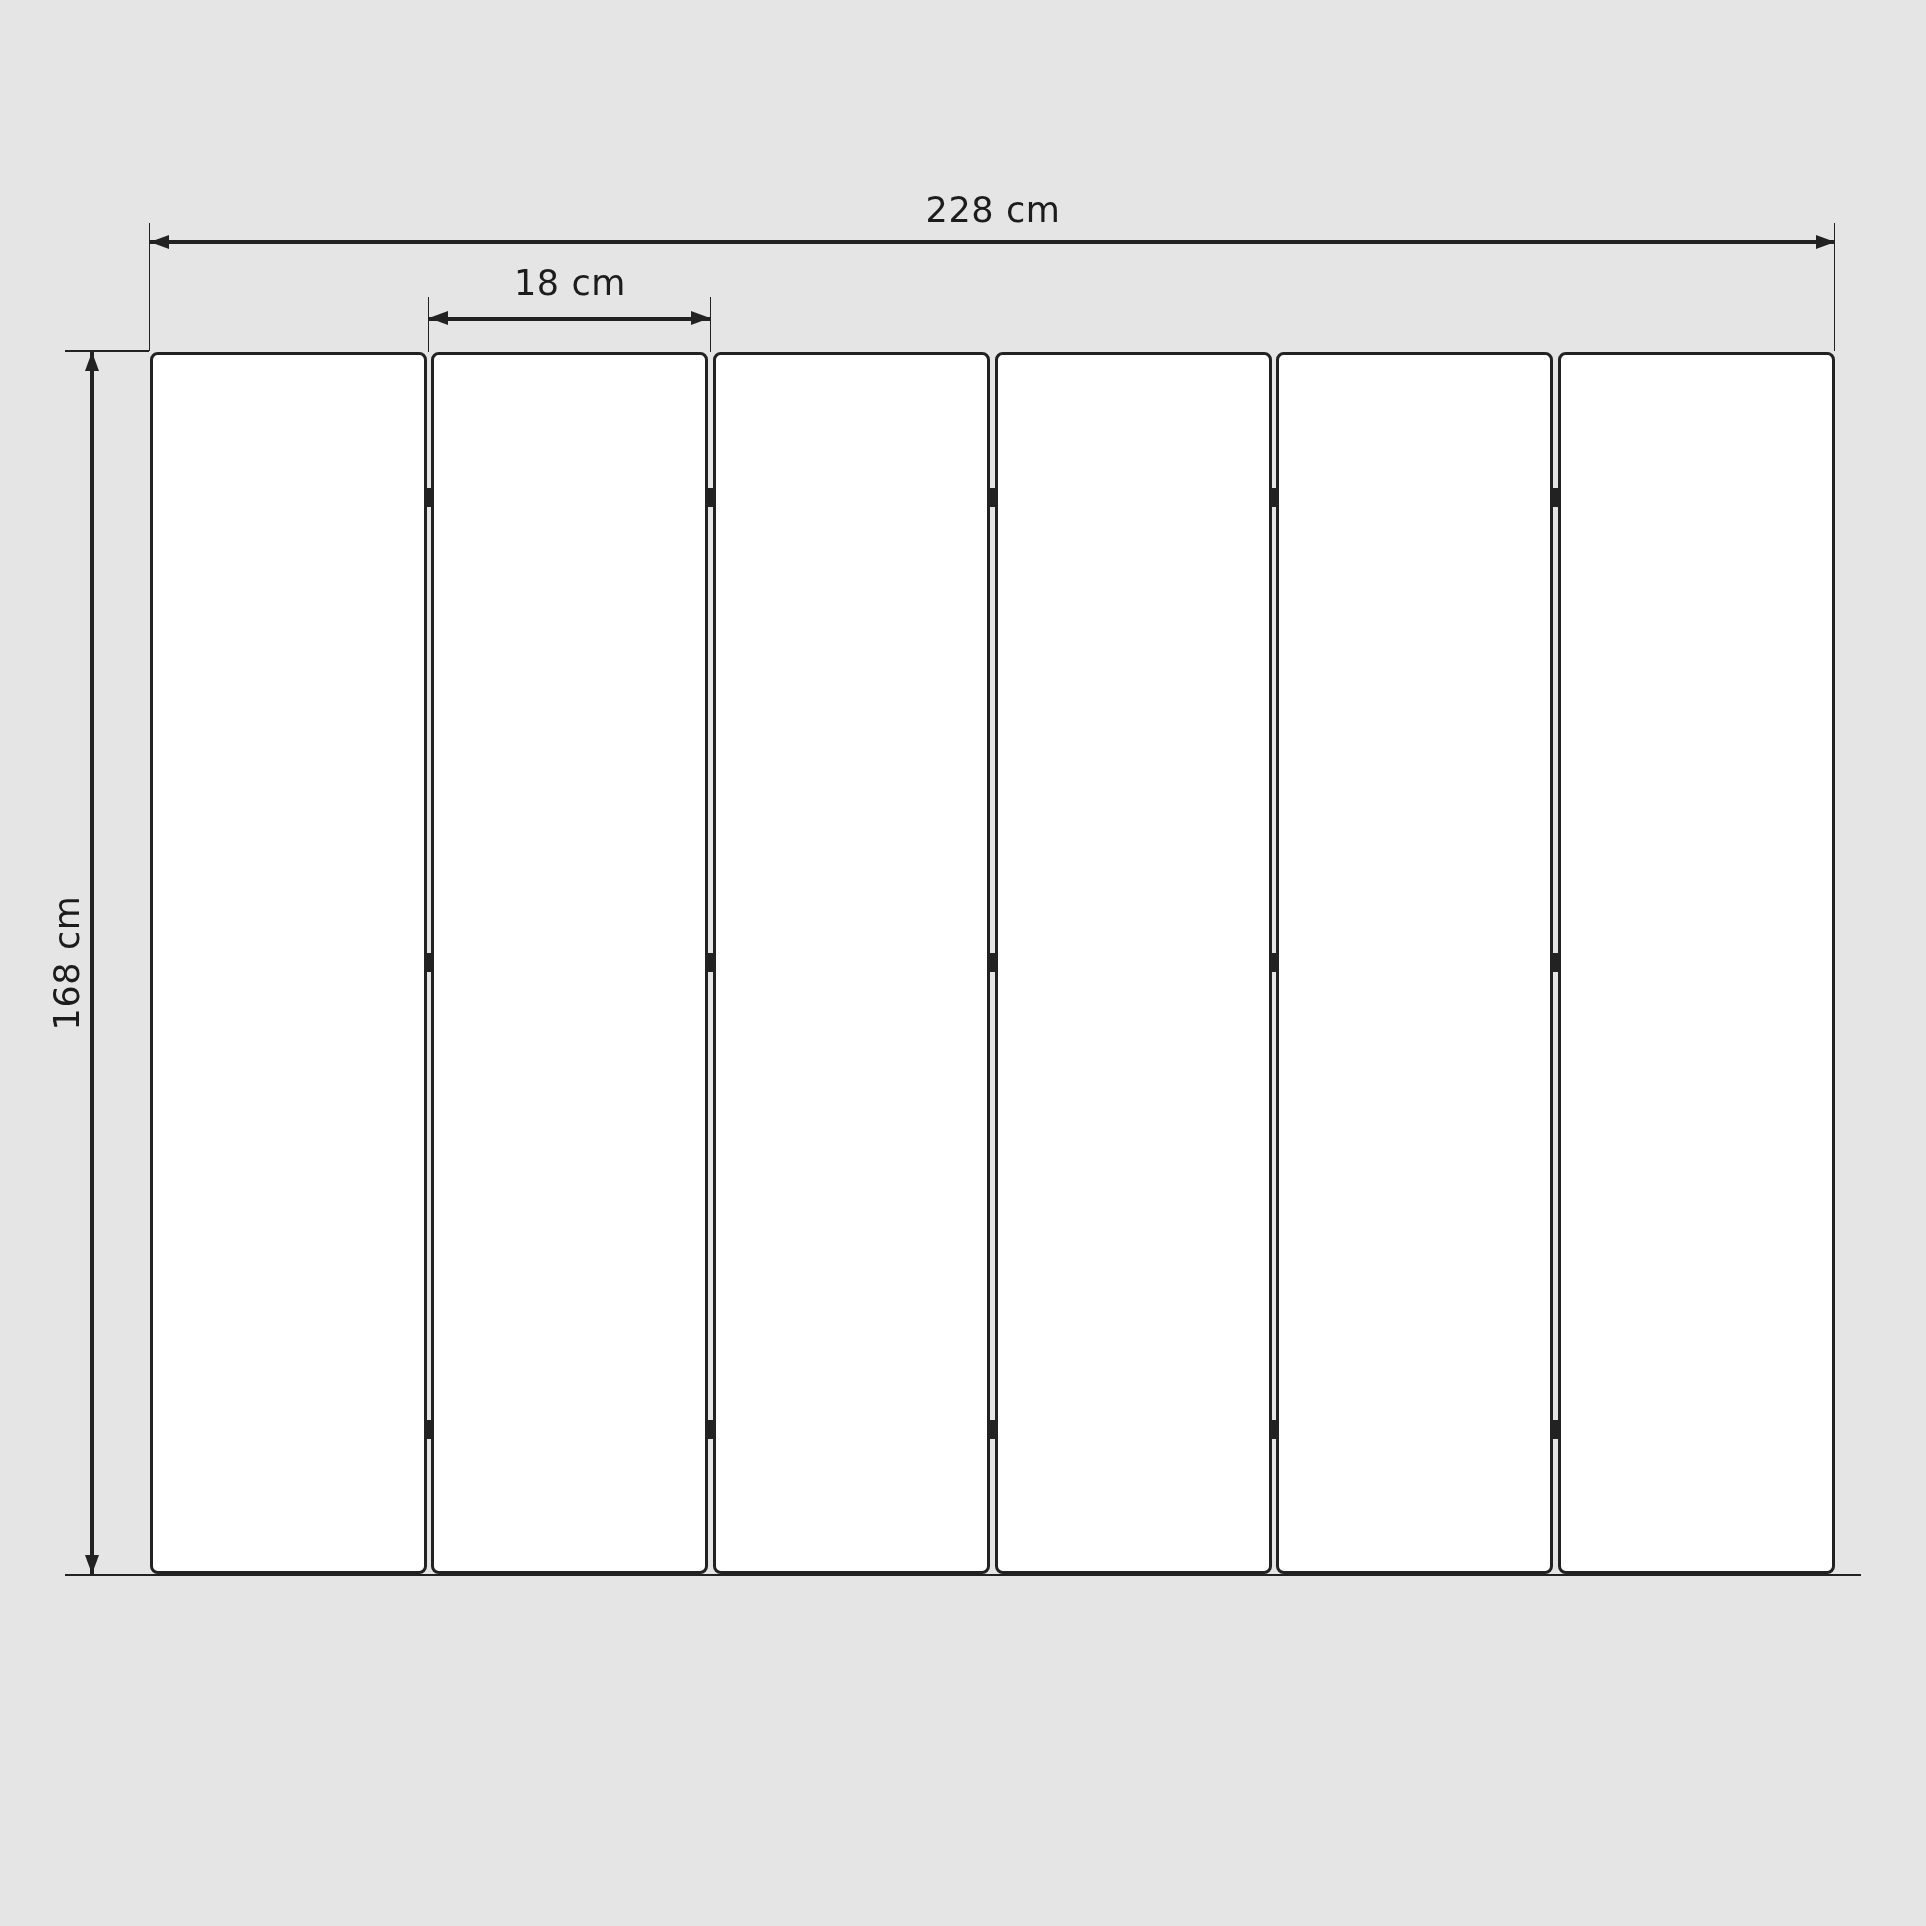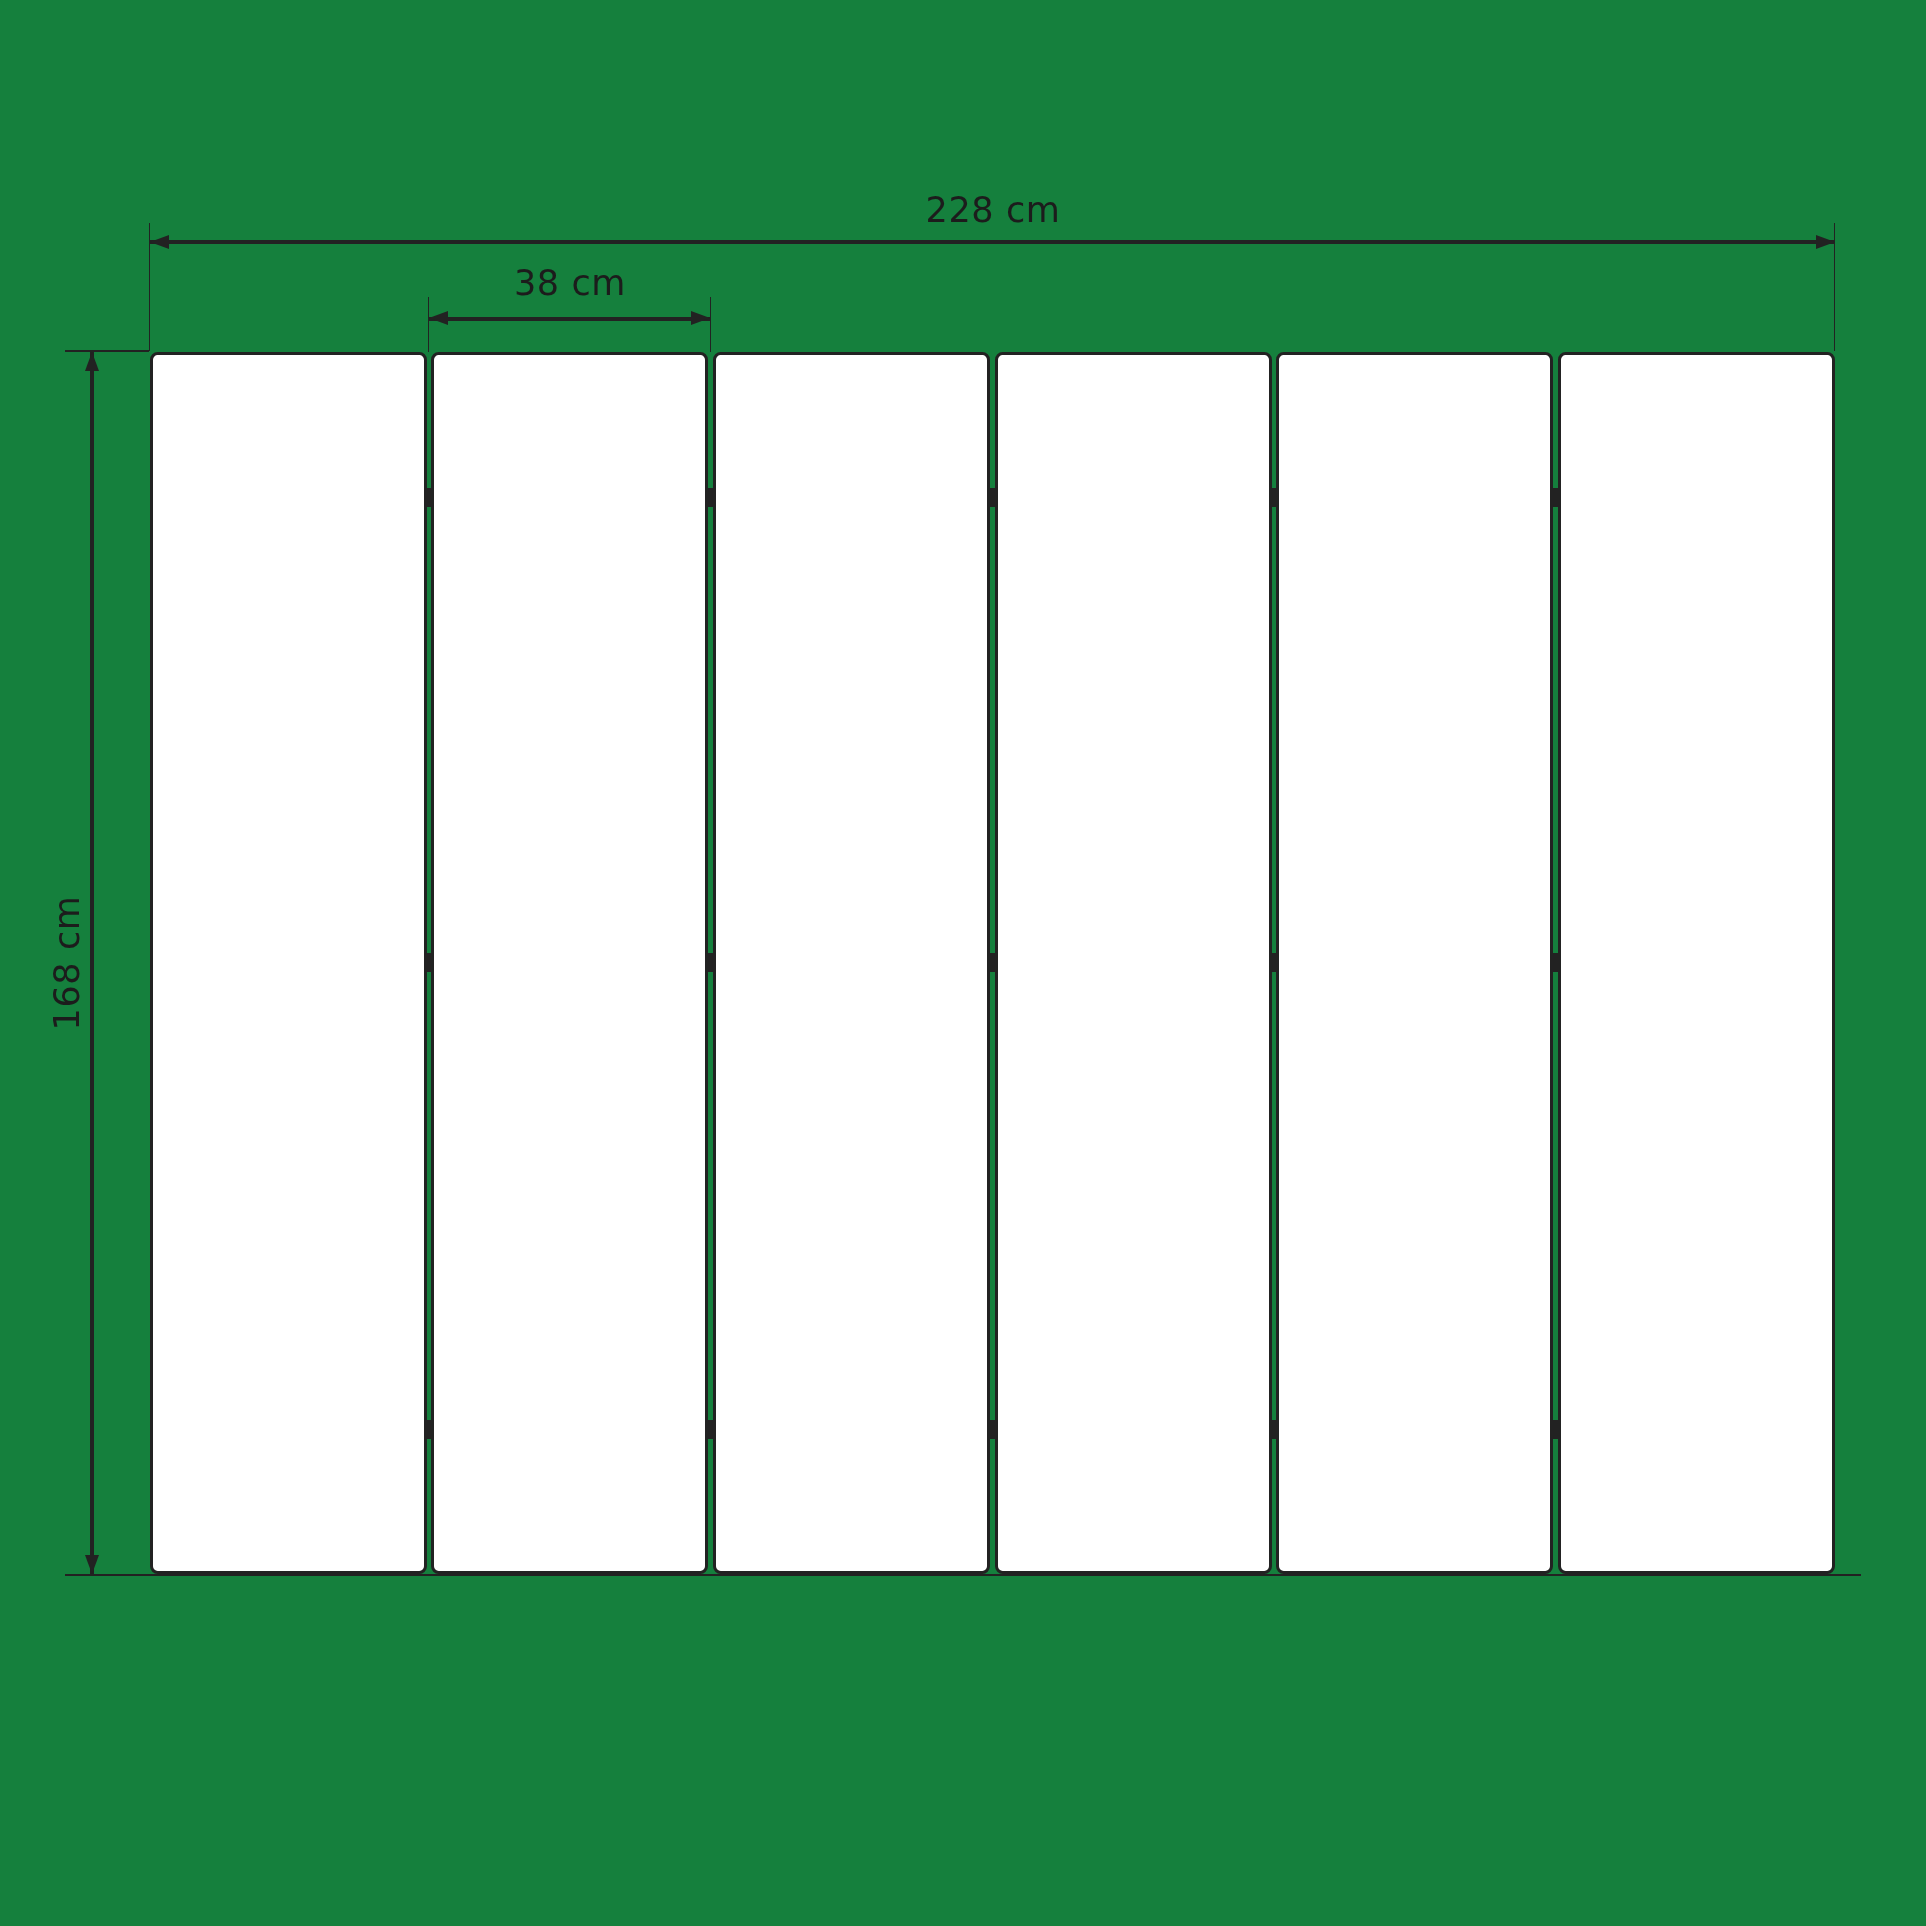--- a/index.html
+++ b/index.html
@@ -1,20 +1,20 @@
 <!DOCTYPE html>
 <html style="font-size:10.3px"><head>
 <meta charset="utf-8">
 <style>
   html, body { margin: 0; padding: 0; background: #ffffff; }
   .canvas {
     position: relative;
     width: 1926px;
     height: 1926px;
-    background: #15803d;
+    background: #e5e5e5;
     font-family: "DejaVu Sans", "Liberation Sans", sans-serif;
     overflow: hidden;
   }
   
   .panel {
     position: absolute;
     top: 352px;
     width: 277px;
     height: 1222px;
     box-sizing: border-box;
@@ -76,21 +76,21 @@
 
 <div class="canvas">
 
   <div class="dim-label centered" style="left:993px; top:193px;">228 cm</div>
   <div class="ext-line-v" style="left:149px; top:223px; height:128px;"></div>
   <div class="ext-line-v" style="left:1834px; top:223px; height:128px;"></div>
   <div class="dim-line-h" style="left:150px; top:240px; width:1685px;"></div>
   <div class="arrow arrow-left" style="left:150px; top:235px;"></div>
   <div class="arrow arrow-right" style="left:1816px; top:235px;"></div>
 
-  <div class="dim-label centered" style="left:570px; top:266px;">38 cm</div>
+  <div class="dim-label centered" style="left:570px; top:266px;">18 cm</div>
   <div class="ext-line-v" style="left:428px; top:297px; height:55px;"></div>
   <div class="ext-line-v" style="left:710px; top:297px; height:55px;"></div>
   <div class="dim-line-h" style="left:429px; top:317px; width:282px;"></div>
   <div class="arrow arrow-left" style="left:429px; top:311px;"></div>
   <div class="arrow arrow-right" style="left:691px; top:311px;"></div>
 
   <div class="dim-label rotated" style="left:67px; top:963px;">168 cm</div>
   <div class="ext-line-h" style="left:65px; top:350px; width:84px;"></div>
   <div class="ext-line-h" style="left:65px; top:1574px; width:1796px;"></div>
   <div class="dim-line-v" style="left:90px; top:352px; height:1222px;"></div>

